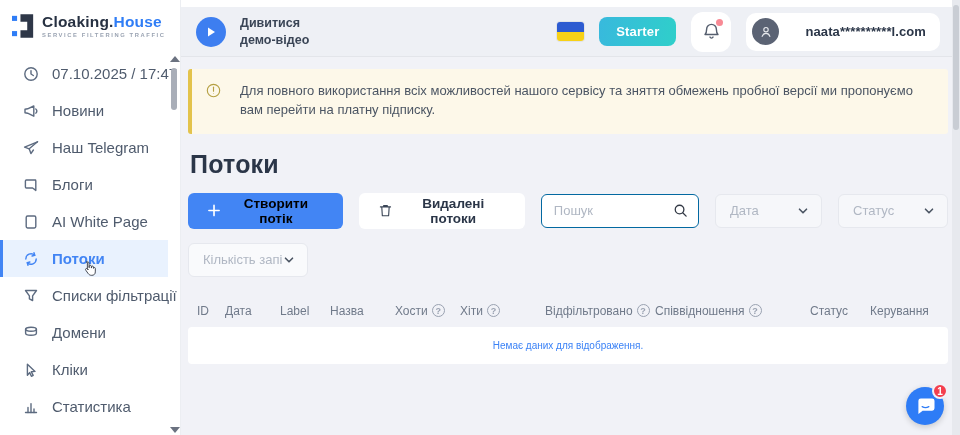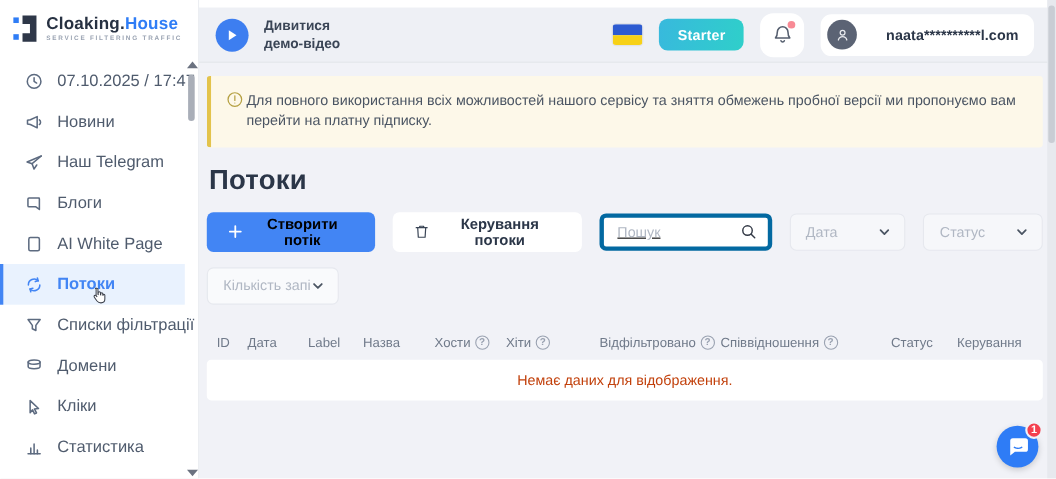--- a/index.html
+++ b/index.html
@@ -43,47 +43,47 @@
   .bell-box svg { width:19px; height:19px; color:#555e6e; }
   .bell-dot { position:absolute; top:7px; right:8px; width:7px; height:7px; border-radius:50%; background:#f88a95; }
   .user-pill { background:#fff; border-radius:10px; height:38px; display:flex; align-items:center; gap:26px; padding:0 14px 0 6px; cursor:pointer; }
   .avatar { width:27px; height:27px; border-radius:50%; background:#5b6374; display:flex; align-items:center; justify-content:center; }
   .avatar svg { width:14px; height:14px; color:#e8eaee; }
   .user-email { font-size:13px; font-weight:700; color:#2b3648; letter-spacing:.1px; }
 
   
   .content { flex:1; padding:12px 12px 0 8px; position:relative; }
   .banner { background:#fdf8e9; border-left:4px solid #e3c34c; border-radius:3px; padding:13px 16px 14px 14px; }
-  .banner-row { display:flex; gap:3px; }
+  .banner-row { display:flex; gap:19px; }
   .warn-icon { width:15px; height:15px; flex:0 0 15px; margin-top:1px; color:#b5a042; }
   .banner-text { font-size:13px; color:#4b5563; line-height:1.45; max-width:700px; }
   .banner-link { display:inline-block; margin:11px 0 0 24px; font-size:13px; color:#4a90f4; cursor:pointer; }
   .page-title { font-size:25px; font-weight:800; color:#2b3648; margin:16px 0 14px 2px; letter-spacing:.2px; }
   .actions-row { display:flex; align-items:center; gap:16px; }
   .btn-primary { display:flex; align-items:center; gap:9px; background:#4285f4; color:#000000; border:none; font-family:inherit; font-size:13.5px; font-weight:600; height:36px; padding:0 20px; border-radius:6px; cursor:pointer; }
   .btn-primary svg { width:13px; height:13px; }
   .btn-secondary { display:flex; align-items:center; gap:10px; background:#fff; color:#2b3648; border:none; font-family:inherit; font-size:13.5px; font-weight:600; height:36px; padding:0 20px; border-radius:6px; cursor:pointer; }
   .btn-secondary svg { width:14px; height:15px; color:#3a4556; }
-  .search-box { margin-left:auto; width:168px; height:34px; background:#fff; border:4px solid #0369a1; border-radius:6px; display:flex; align-items:center; padding:0 10px 0 12px;text-decoration:underline; }
+  .search-box { margin-left:auto; width:168px; height:34px; background:#fff; border:1px solid #0369a1; border-radius:6px; display:flex; align-items:center; padding:0 10px 0 12px; }
   .search-box input { border:none; outline:none; background:transparent; width:100%; font-family:inherit; font-size:13px; color:#3a4556; }
   .search-box input::placeholder { color:#b0b7c3; }
   .search-box svg { width:15px; height:15px; color:#333a46; flex:0 0 15px; }
   .select { height:34px; background:#f6f7fa; border:1px solid #e6e8ee; border-radius:6px; display:flex; align-items:center; justify-content:space-between; padding:0 12px 0 14px; cursor:pointer; }
   .select .sel-label { font-size:13px; color:#b0b7c3; }
   .select svg { width:12px; height:12px; color:#4b5563; }
   .select.date { width:113px; } .select.status { width:116px; }
   .row2 { margin-top:14px; }
   .select.count { width:120px; background:#f9fafc; }
   .select.count .sel-label { white-space:nowrap; overflow:hidden; }
 
   .thead { margin-top:27px; display:grid; grid-template-columns:28px 55px 50px 65px 65px 85px 110px 155px 60px 1fr; padding-left:9px; align-items:center; }
-  .th { display:flex; align-items:flex-end; gap:4px; font-size:12px; color:#707a8a; white-space:nowrap; }
+  .th { display:flex; align-items:center; gap:4px; font-size:12px; color:#707a8a; white-space:nowrap; }
   .help-icon { width:13px; height:13px; border:1px solid #9aa2b1; border-radius:50%; color:#9aa2b1; font-size:9px; display:inline-flex; align-items:center; justify-content:center; cursor:pointer; font-weight:600; }
   .empty-row { margin-top:9px; height:37px; background:#fff; border-radius:4px; display:flex; align-items:center; justify-content:center; }
-  .empty-text { font-size:13px; color:#c2410c; }
+  .empty-text { font-size:10px; color:#3b82f6; }
 
   .page-scrollbar { position:absolute; right:0; top:0; width:8px; height:435px; background:#e7e9ee; z-index:6; }
   .page-thumb { position:absolute; top:5px; left:1px; width:6px; height:125px; background:#c9cdd4; border-radius:3px; }
 
   .chat-widget { position:absolute; right:16px; bottom:10px; width:38px; height:38px; z-index:7; cursor:pointer; }
   .chat-circle { width:38px; height:38px; border-radius:50%; background:#2e7cf6; display:flex; align-items:center; justify-content:center; box-shadow:0 2px 6px rgba(0,0,0,.18); }
   .chat-circle svg { width:19px; height:18px; }
   .chat-badge { position:absolute; top:-4px; right:-4px; min-width:16px; height:16px; border-radius:8px; background:#f43f4e; color:#fff; font-size:10px; font-weight:700; display:flex; align-items:center; justify-content:center; border:2px solid #f1f2f7; }
 </style>
 </head>
@@ -257,21 +257,21 @@
         <button class="btn-primary">
           <svg viewBox="0 0 13 13" fill="none" stroke="#fff" stroke-width="1.8" stroke-linecap="round">
               <path d="M6.5 1v11M1 6.5h11"></path>
             </svg>
           <span>Створити потік</span>
         </button>
         <button class="btn-secondary">
           <svg viewBox="0 0 14 15" fill="none" stroke="currentColor" stroke-width="1.2" stroke-linecap="round" stroke-linejoin="round">
             <path d="M1.5 3.6h11M5 3.6V2.2h4v1.4M3 3.6l.6 9.6h6.8l.6-9.6"></path>
           </svg>
-          <span>Керування потоки</span>
+          <span>Видалені потоки</span>
         </button>
         <div class="search-box">
           <input type="text" placeholder="Пошук" style="">
           <svg viewBox="0 0 16 16" fill="none" stroke="currentColor" stroke-width="1.4" stroke-linecap="round">
               <circle cx="7" cy="7" r="4.6"></circle>
               <path d="M10.6 10.6 L14 14"></path>
             </svg>
         </div>
         <div class="select date">
           <span class="sel-label">Дата</span>

